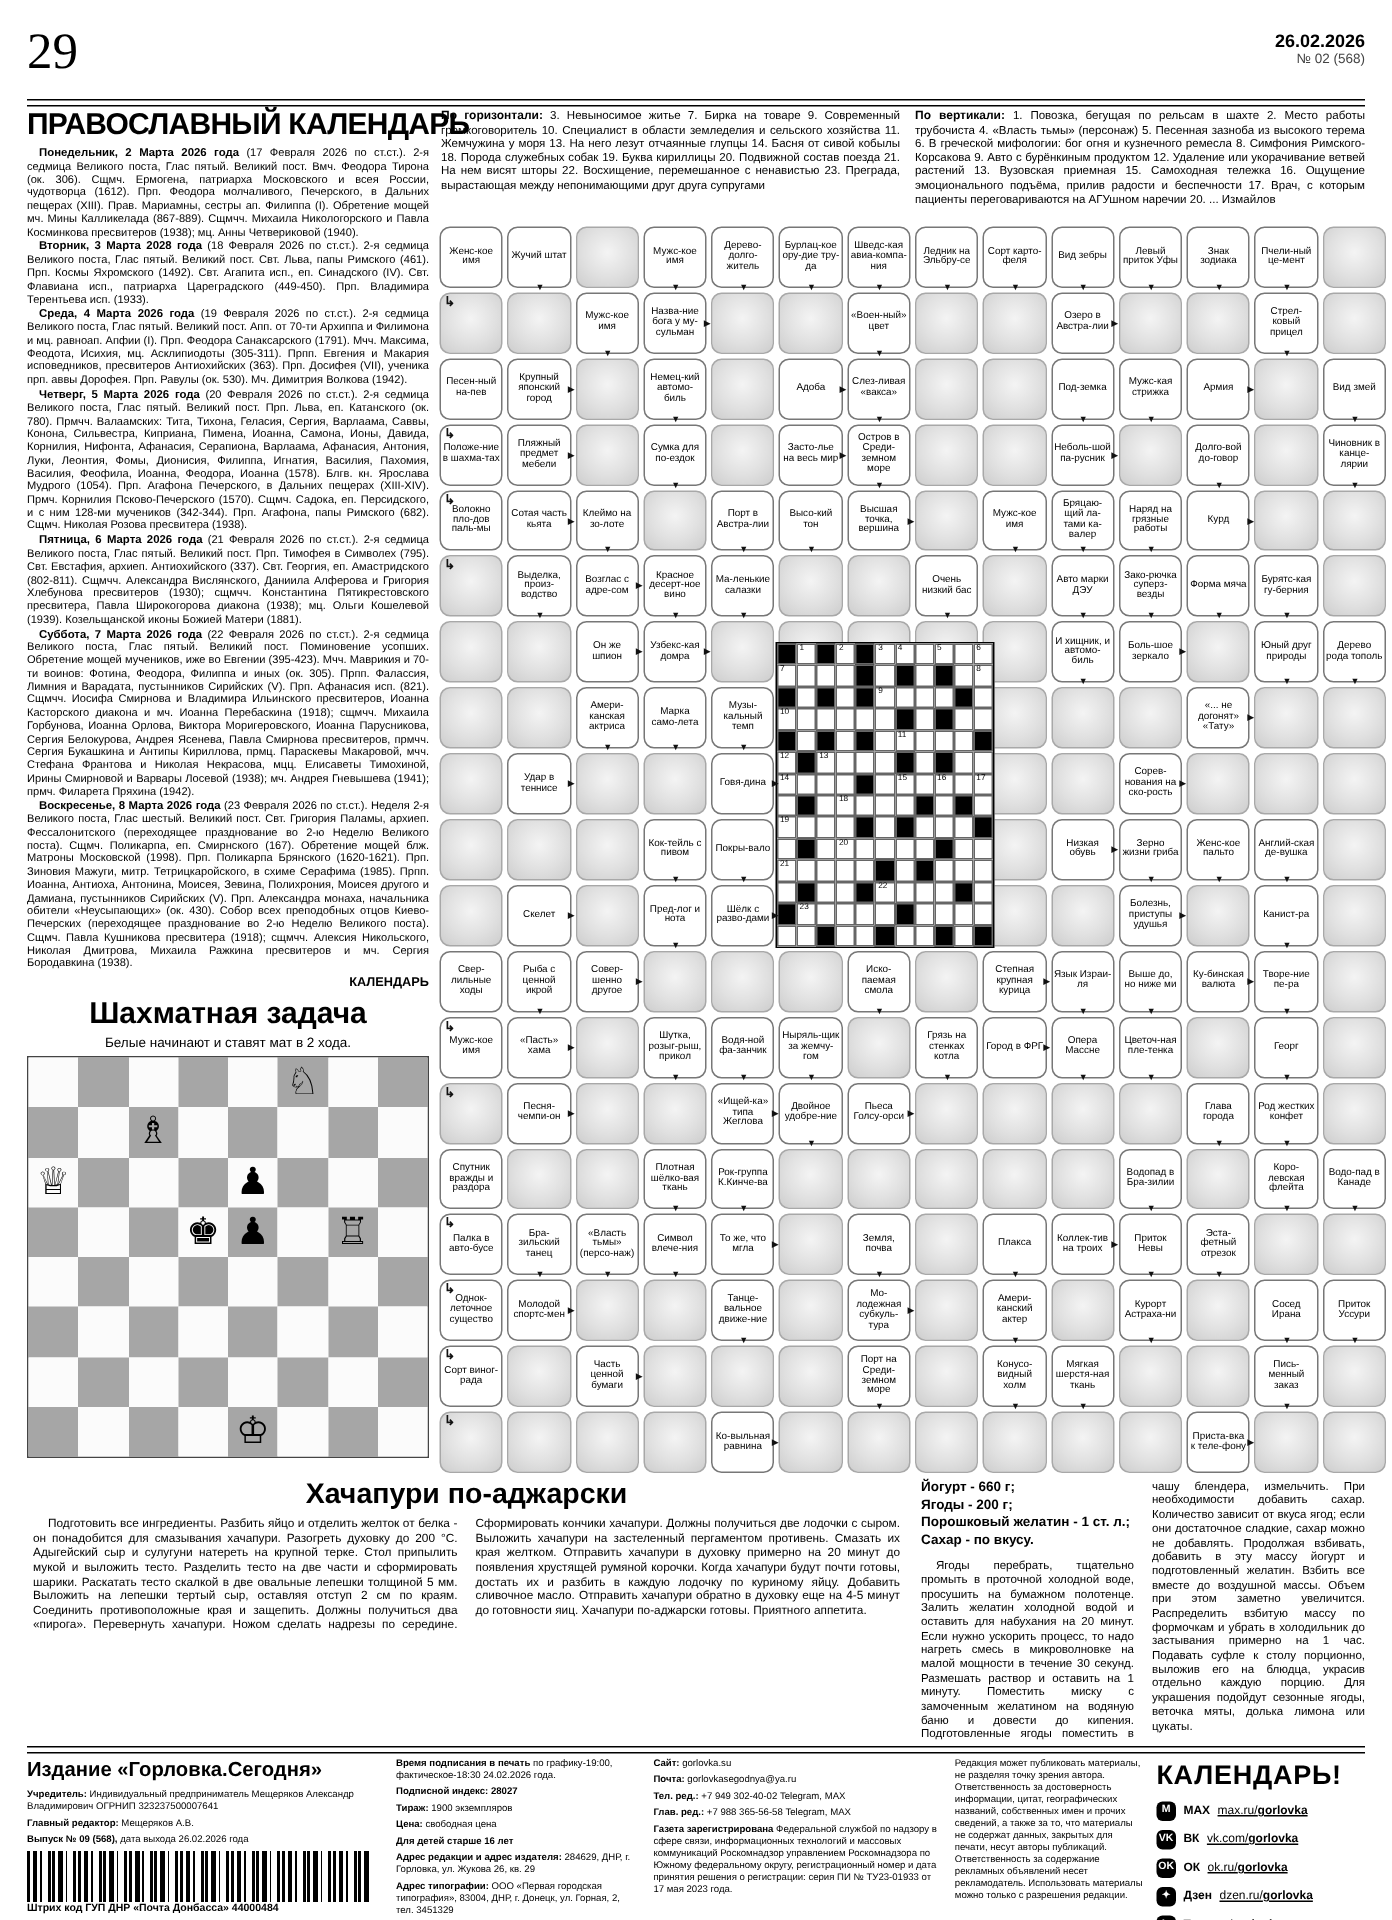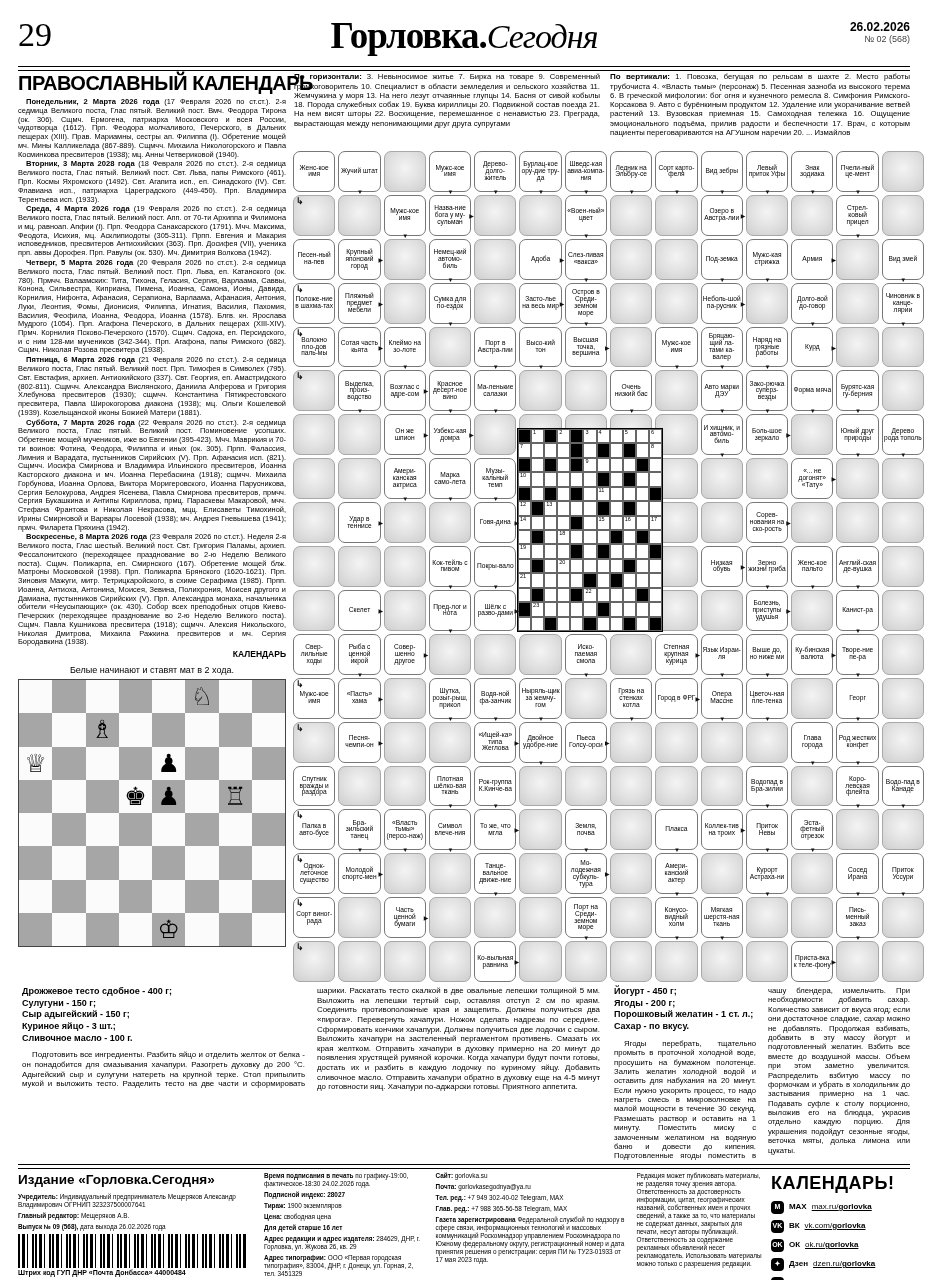--- a/index.html
+++ b/index.html
@@ -73,23 +73,20 @@
   .surl{font-size:8px;text-decoration:underline}
   .surl b{font-weight:bold}
 </style>
 </head>
 <body>
 
 <div class="page">
 
   <div class="hdr">
     <div class="pgnum">29</div>
-    <div class="mast">
-      <span class="b">Горловка.</span><span class="s">Сегодня</span>
-    </div>
     <div class="hdate">
       <div class="d1">26.02.2026</div>
       <div class="d2">№ 02 (568)</div>
     </div>
   </div>
   <div class="dblrule"></div>
 
   <aside class="leftcol">
     <h2 class="calhead">ПРАВОСЛАВНЫЙ КАЛЕНДАРЬ</h2>
     <div class="calentries" id="cal-entries">
@@ -97,20 +94,21 @@
         <p><b>Вторник, 3 Марта 2028 года</b><span> (18 Февраля 2026 по ст.ст.). 2-я седмица Великого поста, Глас пятый. Великий пост. Свт. Льва, папы Римского (461). Прп. Космы Яхромского (1492). Свт. Агапита исп., еп. Синадского (IV). Свт. Флавиана исп., патриарха Цареградского (449-450). Прп. Владимира Терентьева исп. (1933).</span></p>
         <p><b>Среда, 4 Марта 2026 года</b><span> (19 Февраля 2026 по ст.ст.). 2-я седмица Великого поста, Глас пятый. Великий пост. Апп. от 70-ти Архиппа и Филимона и мц. равноап. Апфии (I). Прп. Феодора Санаксарского (1791). Мчч. Максима, Феодота, Исихия, мц. Асклипиодоты (305-311). Прпп. Евгения и Макария исповедников, пресвитеров Антиохийских (363). Прп. Досифея (VII), ученика прп. аввы Дорофея. Прп. Равулы (ок. 530). Мч. Димитрия Волкова (1942).</span></p>
         <p><b>Четверг, 5 Марта 2026 года</b><span> (20 Февраля 2026 по ст.ст.). 2-я седмица Великого поста, Глас пятый. Великий пост. Прп. Льва, еп. Катанского (ок. 780). Прмчч. Валаамских: Тита, Тихона, Геласия, Сергия, Варлаама, Саввы, Конона, Сильвестра, Киприана, Пимена, Иоанна, Самона, Ионы, Давида, Корнилия, Нифонта, Афанасия, Серапиона, Варлаама, Афанасия, Антония, Луки, Леонтия, Фомы, Дионисия, Филиппа, Игнатия, Василия, Пахомия, Василия, Феофила, Иоанна, Феодора, Иоанна (1578). Блгв. кн. Ярослава Мудрого (1054). Прп. Агафона Печерского, в Дальних пещерах (XIII-XIV). Прмч. Корнилия Псково-Печерского (1570). Сщмч. Садока, еп. Персидского, и с ним 128-ми мучеников (342-344). Прп. Агафона, папы Римского (682). Сщмч. Николая Розова пресвитера (1938).</span></p>
         <p><b>Пятница, 6 Марта 2026 года</b><span> (21 Февраля 2026 по ст.ст.). 2-я седмица Великого поста, Глас пятый. Великий пост. Прп. Тимофея в Символех (795). Свт. Евстафия, архиеп. Антиохийского (337). Свт. Георгия, еп. Амастридского (802-811). Сщмчч. Александра Вислянского, Даниила Алферова и Григория Хлебунова пресвитеров (1930); сщмчч. Константина Пятикрестовского пресвитера, Павла Широкогорова диакона (1938); мц. Ольги Кошелевой (1939). Козельщанской иконы Божией Матери (1881).</span></p>
         <p><b>Суббота, 7 Марта 2026 года</b><span> (22 Февраля 2026 по ст.ст.). 2-я седмица Великого поста, Глас пятый. Великий пост. Поминовение усопших. Обретение мощей мучеников, иже во Евгении (395-423). Мчч. Маврикия и 70-ти воинов: Фотина, Феодора, Филиппа и иных (ок. 305). Прпп. Фалассия, Лимния и Варадата, пустынников Сирийских (V). Прп. Афанасия исп. (821). Сщмчч. Иосифа Смирнова и Владимира Ильинского пресвитеров, Иоанна Касторского диакона и мч. Иоанна Перебаскина (1918); сщмчч. Михаила Горбунова, Иоанна Орлова, Виктора Моригеровского, Иоанна Парусникова, Сергия Белокурова, Андрея Ясенева, Павла Смирнова пресвитеров, прмчч. Сергия Букашкина и Антипы Кириллова, прмц. Параскевы Макаровой, мчч. Стефана Франтова и Николая Некрасова, мцц. Елисаветы Тимохиной, Ирины Смирновой и Варвары Лосевой (1938); мч. Андрея Гневышева (1941); прмч. Филарета Пряхина (1942).</span></p>
         <p><b>Воскресенье, 8 Марта 2026 года</b><span> (23 Февраля 2026 по ст.ст.). Неделя 2-я Великого поста, Глас шестый. Великий пост. Свт. Григория Паламы, архиеп. Фессалонитского (переходящее празднование во 2-ю Неделю Великого поста). Сщмч. Поликарпа, еп. Смирнского (167). Обретение мощей блж. Матроны Московской (1998). Прп. Поликарпа Брянского (1620-1621). Прп. Зиновия Мажуги, митр. Тетрицкаройского, в схиме Серафима (1985). Прпп. Иоанна, Антиоха, Антонина, Моисея, Зевина, Полихрония, Моисея другого и Дамиана, пустынников Сирийских (V). Прп. Александра монаха, начальника обители «Неусыпающих» (ок. 430). Собор всех преподобных отцов Киево-Печерских (переходящее празднование во 2-ю Неделю Великого поста). Сщмч. Павла Кушникова пресвитера (1918); сщмчч. Алексия Никольского, Николая Дмитрова, Михаила Ражкина пресвитеров и мч. Сергия Бородавкина (1938).</span></p>
       </div>
     <div class="psal">КАЛЕНДАРЬ</div>
 
     <section class="chess">
+      <h3>Шахматная задача</h3>
       <p class="sub">Белые начинают и ставят мат в 2 хода.</p>
       <div class="board" id="chessboard">
           <div class="sq l"></div>
           <div class="sq d"></div>
           <div class="sq l"></div>
           <div class="sq d"></div>
           <div class="sq l"></div>
           <div class="sq d">♘</div>
           <div class="sq l"></div>
           <div class="sq d"></div>
@@ -781,35 +779,29 @@
       <div class="swc emp" style="left: 408.571px; top: 791.105px; width: 42.2857px; height: 40.8947px;"></div>
       <div class="swc emp" style="left: 453.857px; top: 791.105px; width: 42.2857px; height: 40.8947px;"></div>
       <div class="swc clue" style="left: 499.143px; top: 791.105px; width: 42.2857px; height: 40.8947px;">Приста-вка к теле-фону</div>
       <span class="ar ar-r" style="left: 539.429px; top: 809.053px;">▶</span>
       <div class="swc emp" style="left: 544.429px; top: 791.105px; width: 42.2857px; height: 40.8947px;"></div>
       <div class="swc emp" style="left: 589.714px; top: 791.105px; width: 42.2857px; height: 40.8947px;"></div>
     </div>
 
   <div class="recipes">
     <section class="recipe" id="rec1">
+      <h2>Хачапури по-аджарски</h2>
       <div class="rbody" id="rbody1">
-          <div class="ing">
-            <div>Дрожжевое тесто сдобное - 400 г;</div>
-            <div>Сулугуни - 150 г;</div>
-            <div>Сыр адыгейский - 150 г;</div>
-            <div>Куриное яйцо - 3 шт.;</div>
-            <div>Сливочное масло - 100 г.</div>
-          </div>
           <div class="rtxt">Подготовить все ингредиенты. Разбить яйцо и отделить желток от белка - он понадобится для смазывания хачапури. Разогреть духовку до 200 °C. Адыгейский сыр и сулугуни натереть на крупной терке. Стол припылить мукой и выложить тесто. Разделить тесто на две части и сформировать шарики. Раскатать тесто скалкой в две овальные лепешки толщиной 5 мм. Выложить на лепешки тертый сыр, оставляя отступ 2 см по краям. Соединить противоположные края и защепить. Должны получиться два «пирога». Перевернуть хачапури. Ножом сделать надрезы по середине. Сформировать кончики хачапури. Должны получиться две лодочки с сыром. Выложить хачапури на застеленный пергаментом противень. Смазать их края желтком. Отправить хачапури в духовку примерно на 20 минут до появления хрустящей румяной корочки. Когда хачапури будут почти готовы, достать их и разбить в каждую лодочку по куриному яйцу. Добавить сливочное масло. Отправить хачапури обратно в духовку еще на 4-5 минут до готовности яиц. Хачапури по-аджарски готовы. Приятного аппетита.</div>
         </div>
     </section>
     <section class="recipe" id="rec2">
       <div class="rbody" id="rbody2">
           <div class="ing">
-            <div>Йогурт - 450 г;</div>
+            <div>Йогурт - 660 г;</div>
             <div>Ягоды - 200 г;</div>
             <div>Порошковый желатин - 1 ст. л.;</div>
             <div>Сахар - по вкусу.</div>
           </div>
           <div class="rtxt">Ягоды перебрать, тщательно промыть в проточной холодной воде, просушить на бумажном полотенце. Залить желатин холодной водой и оставить для набухания на 20 минут. Если нужно ускорить процесс, то надо нагреть смесь в микроволновке на малой мощности в течение 30 секунд. Размешать раствор и оставить на 1 минуту. Поместить миску с замоченным желатином на водяную баню и довести до кипения. Подготовленные ягоды поместить в чашу блендера, измельчить. При необходимости добавить сахар. Количество зависит от вкуса ягод; если они достаточное сладкие, сахар можно не добавлять. Продолжая взбивать, добавить в эту массу йогурт и подготовленный желатин. Взбить все вместе до воздушной массы. Объем при этом заметно увеличится. Распределить взбитую массу по формочкам и убрать в холодильник до застывания примерно на 1 час. Подавать суфле к столу порционно, выложив его на блюдца, украсив отдельно каждую порцию. Для украшения подойдут сезонные ягоды, веточка мяты, долька лимона или цукаты.</div>
         </div>
     </section>
   </div>
 
   <div class="ftrule"></div>

